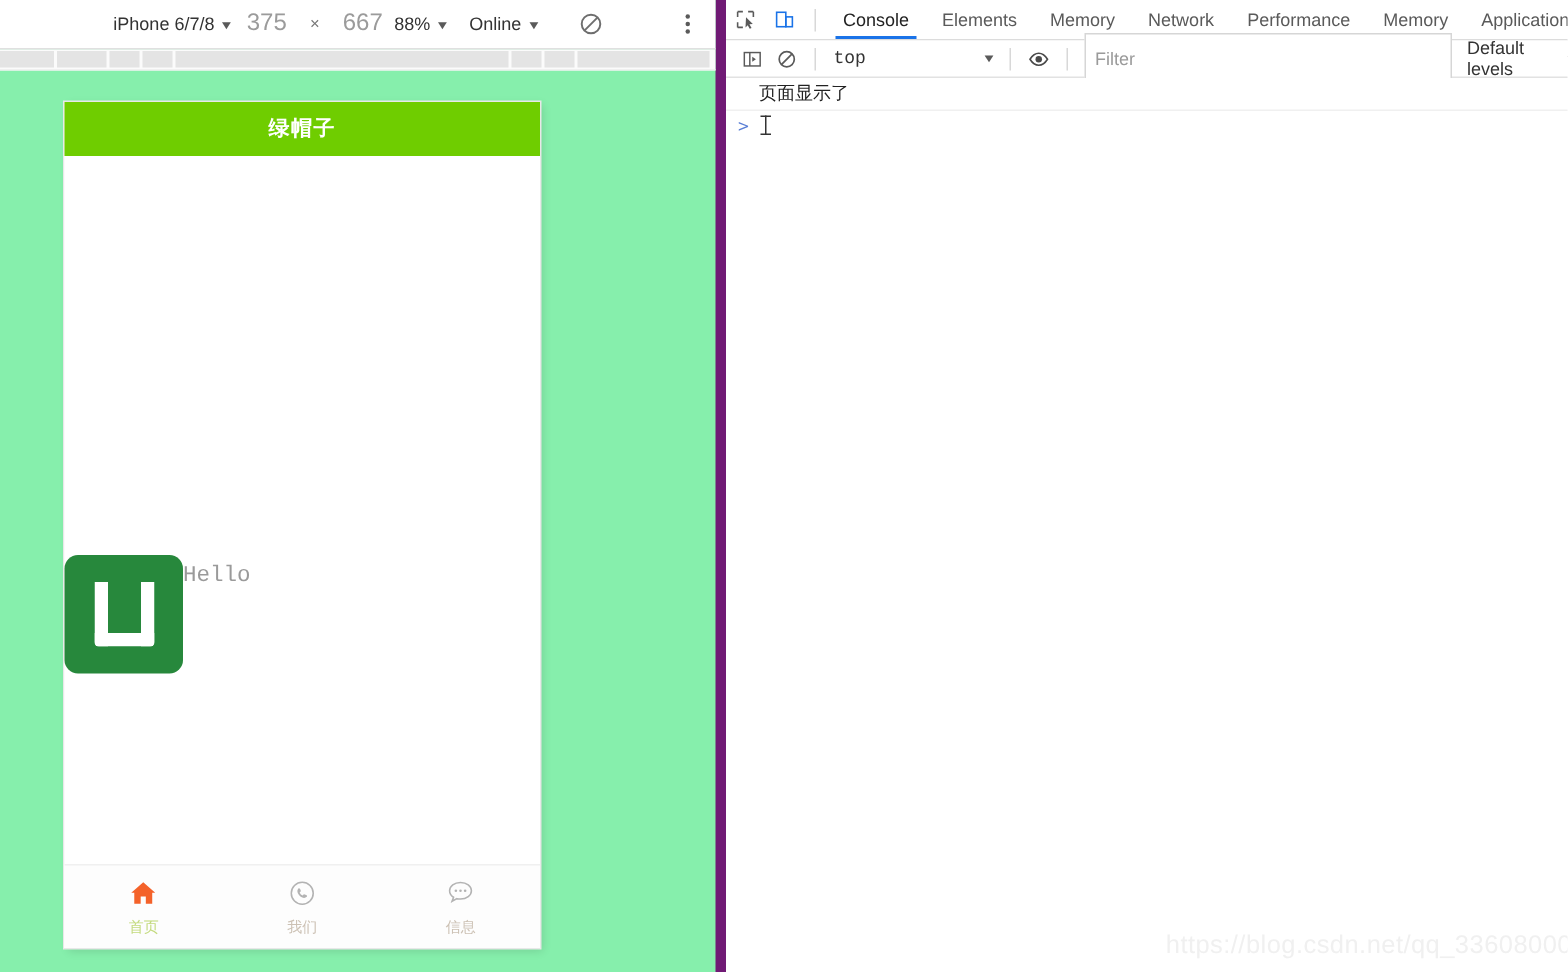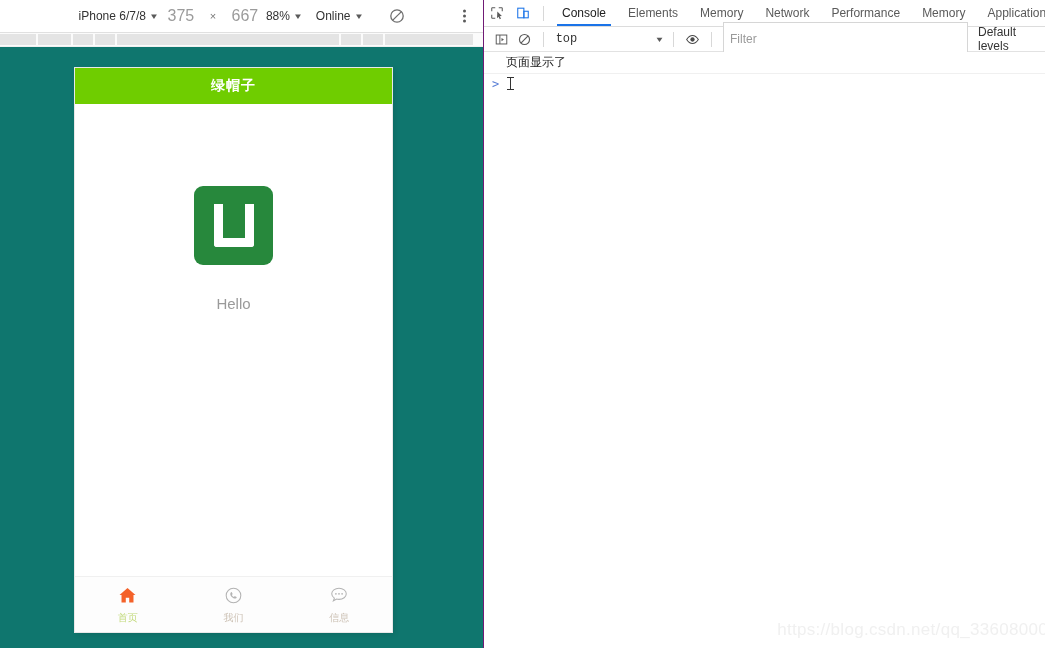--- a/index.html
+++ b/index.html
@@ -8,22 +8,22 @@
     font-family: "Liberation Sans", sans-serif;
     background: #ffffff;
     overflow: hidden;
   }
   #app { position: relative; width: 1045px; height: 648px; display: flex; }
 
   
   #device-pane {
     position: relative;
     width: 484px; height: 648px;
-    background: #0f766e;
-    border-right: 1px solid #701a75;
+    background: #86efac;
+    border-right: 7px solid #701a75;
     flex: 0 0 484px;
   }
   #device-toolbar {
     height: 33px; width: 100%;
     background: #ffffff;
     border-bottom: 1px solid #e0e0e0;
     display: flex; align-items: center;
     font-size: 12px; color: #5a5a5a;
     position: relative;
   }
@@ -55,38 +55,38 @@
     height: 14px; width: 100%;
     background: #fbfbfb;
     display: flex; align-items: stretch;
     border-bottom: 1px solid #f0f0f0;
   }
   #ruler .seg { background: #e4e4e4; margin-right: 2px; height: 11px; align-self: center; }
 
   
   #phone {
     position: absolute;
-    left: 75px; top: 68px;
+    left: 43px; top: 68px;
     width: 317px; height: 564px;
     background: #ffffff;
     box-shadow: 0 0 0 1px #e8e8e8, 2px 2px 6px rgba(0,0,0,0.13);
   }
   #phone-header {
     height: 36px; width: 100%;
     background: #6fcd00;
     display: flex; align-items: center; justify-content: center;
   }
   #phone-header .title {
     color: #ffffff; font-size: 14px; font-weight: bold; letter-spacing: 1px;
   }
   #phone-body {
     position: relative;
     height: calc(100% - 36px);
     background: #ffffff;
-    display: flex; flex-direction: column; align-items: center;
+    display: flex; flex-direction: row; align-items: center; font-family: Liberation Mono, monospace;
   }
   #logo {
     margin-top: 82px;
     width: 79px; height: 79px;
     background: #27883c;
     border-radius: 9px;
     display: flex; align-items: center; justify-content: center;
   }
   #logo .u {
     width: 40px; height: 43px;

